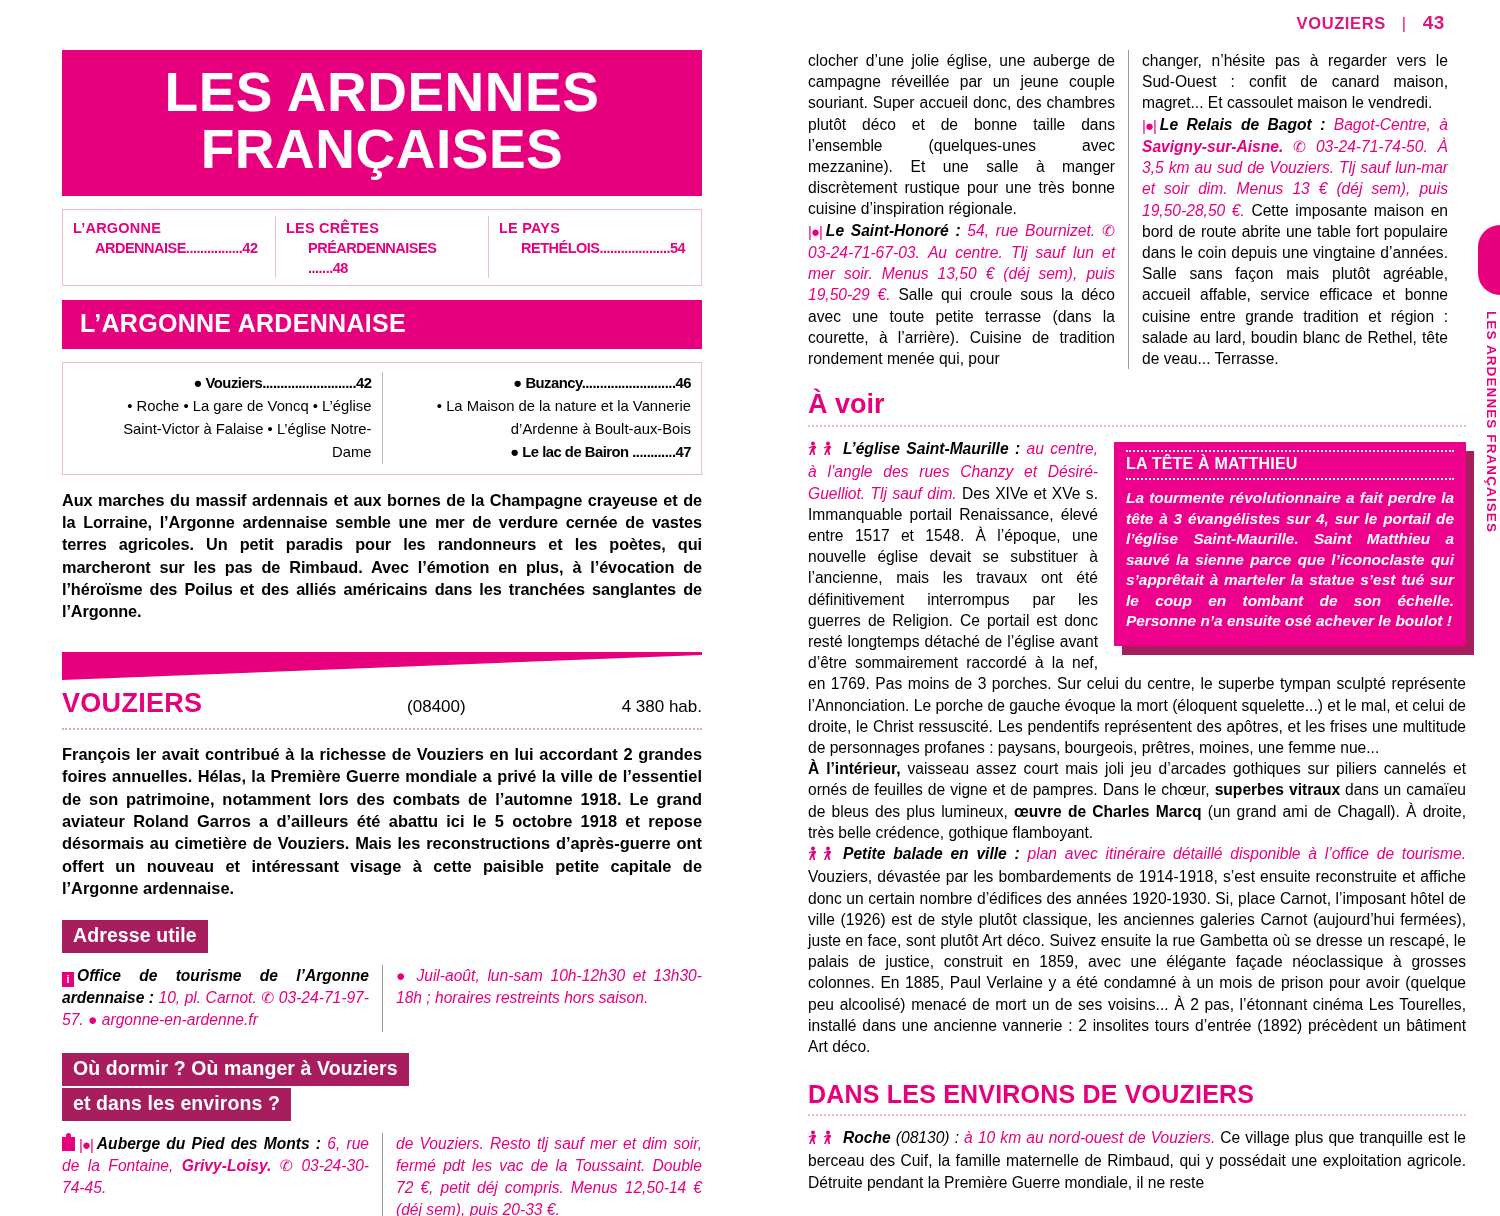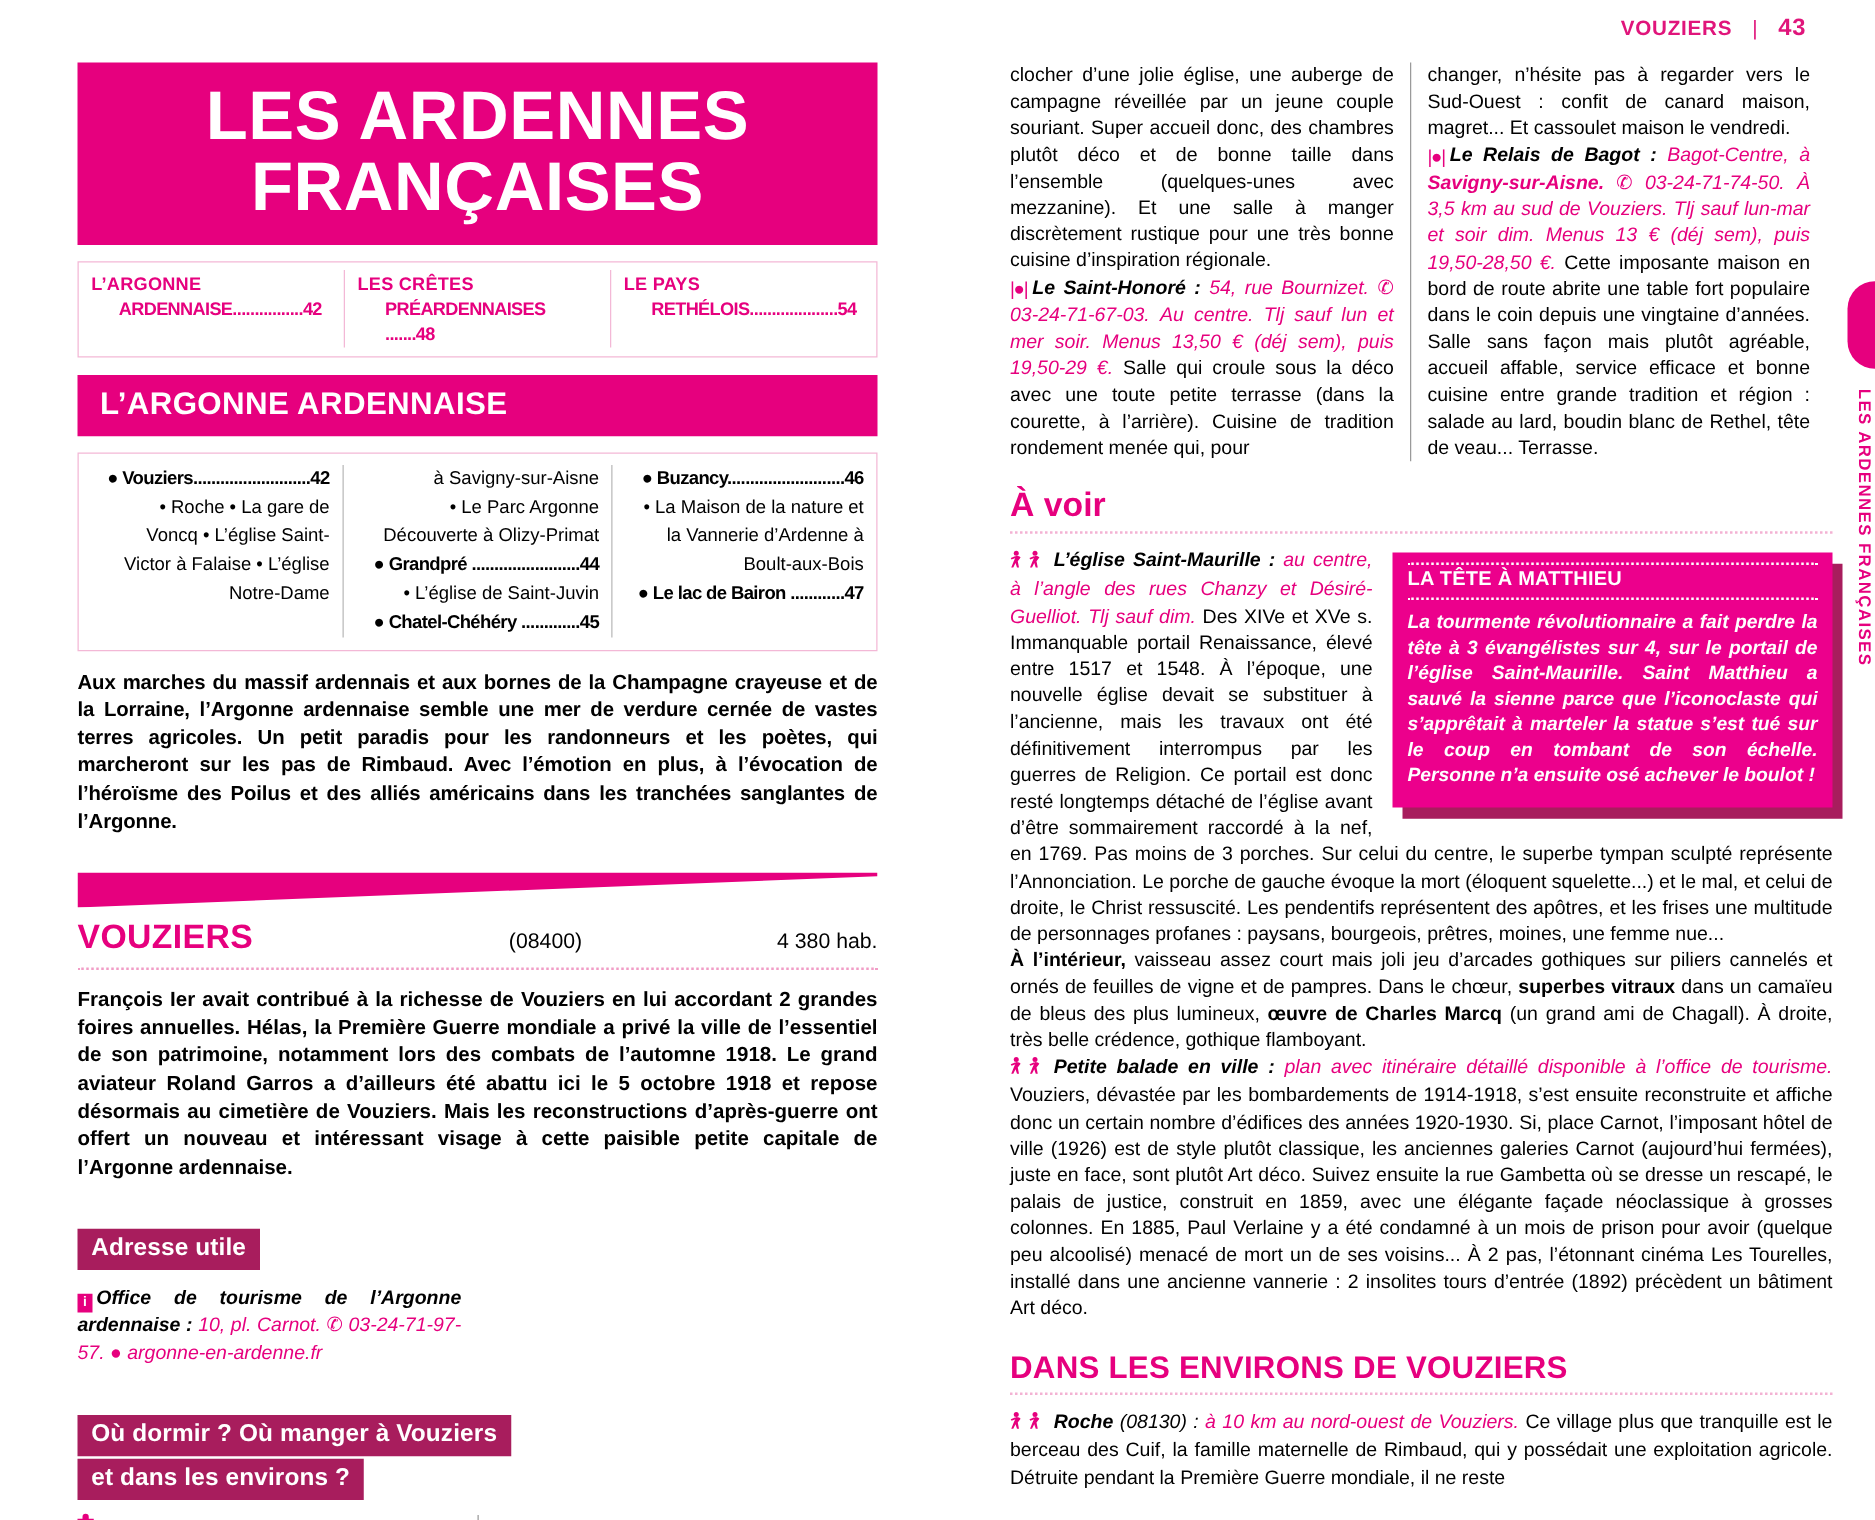--- a/index.html
+++ b/index.html
@@ -108,21 +108,21 @@
     font-size:16.4px; font-weight:bold; line-height:1.36;
     text-align:justify;
   }
 
   
   .subhead {
     display:table;
     background:#a81d5d; color:#fff;
     font-size:19.5px; font-weight:bold;
     padding:4px 11px 6px 11px;
-    margin-top:38px;
+    margin-top:21px;
     letter-spacing:.1px;
   }
   .subhead.tight { margin-top:2px; }
 
   
   .listing {
     margin-top:12px;
     display:flex;
     font-size:15.6px; line-height:1.42;
   }
@@ -252,27 +252,20 @@
         <div class="l2 dotfill">RETHÉLOIS....................54</div>
       </div>
     </div>
 
     <div id="argonne-band">L’ARGONNE ARDENNAISE</div>
 
     <div id="list-box">
       <div class="lb-cell c1">
         <div><b class="dotfill">● Vouziers..........................42</b></div>
         <div class="sub">• Roche • La gare de Voncq • L’église Saint-Victor à Falaise • L’église Notre-Dame</div>
-      </div>
-      <div class="lb-cell c2">
-        <div>à Savigny-sur-Aisne</div>
-        <div class="sub">• Le Parc Argonne Découverte à Olizy-Primat</div>
-        <div><b class="dotfill">● Grandpré ........................44</b></div>
-        <div class="sub">• L’église de Saint-Juvin</div>
-        <div><b class="dotfill">● Chatel-Chéhéry .............45</b></div>
       </div>
       <div class="lb-cell c3">
         <div><b class="dotfill">● Buzancy..........................46</b></div>
         <div class="sub">• La Maison de la nature et la Vannerie d’Ardenne à Boult-aux-Bois</div>
         <div><b class="dotfill">● Le lac de Bairon ............47</b></div>
       </div>
     </div>
 
     <div id="intro">Aux marches du massif ardennais et aux bornes de la Champagne crayeuse et de la Lorraine, l’Argonne ardennaise semble une mer de verdure cernée de vastes terres agricoles. Un petit paradis pour les randonneurs et les poètes, qui marcheront sur les pas de Rimbaud. Avec l’émotion en plus, à l’évocation de l’héroïsme des Poilus et des alliés américains dans les tranchées sanglantes de l’Argonne.</div>
 
@@ -294,20 +287,24 @@
     <div class="subhead">Adresse utile</div>
 
     <div class="listing">
       <div class="lc">
         <span class="ico-i">i</span><span class="blk-b">Office de tourisme de l’Argonne ardennaise :</span>
         <span class="pk">10, pl. Carnot.</span>
         <span class="ico-phone">✆</span>
         <span class="pk">03-24-71-97-57.</span>
         <span class="bull">●</span>
         <span class="pk">argonne-en-ardenne.fr</span>
+      </div>
+      <div class="rc">
+        <span class="bull">●</span>
+        <span class="pk">Juil-août, lun-sam 10h-12h30 et 13h30-18h ; horaires restreints hors saison.</span>
       </div>
     </div>
 
     <div class="subhead">Où dormir ? Où manger à Vouziers</div>
     <div class="subhead tight">et dans les environs ?</div>
 
     <div class="listing">
       <div class="lc">
         <span class="ico-bed"></span><span class="ico-fork">|●|</span><span class="blk-b">Auberge du Pied des Monts :</span>
         <span class="pk">6, rue de la Fontaine,</span>

